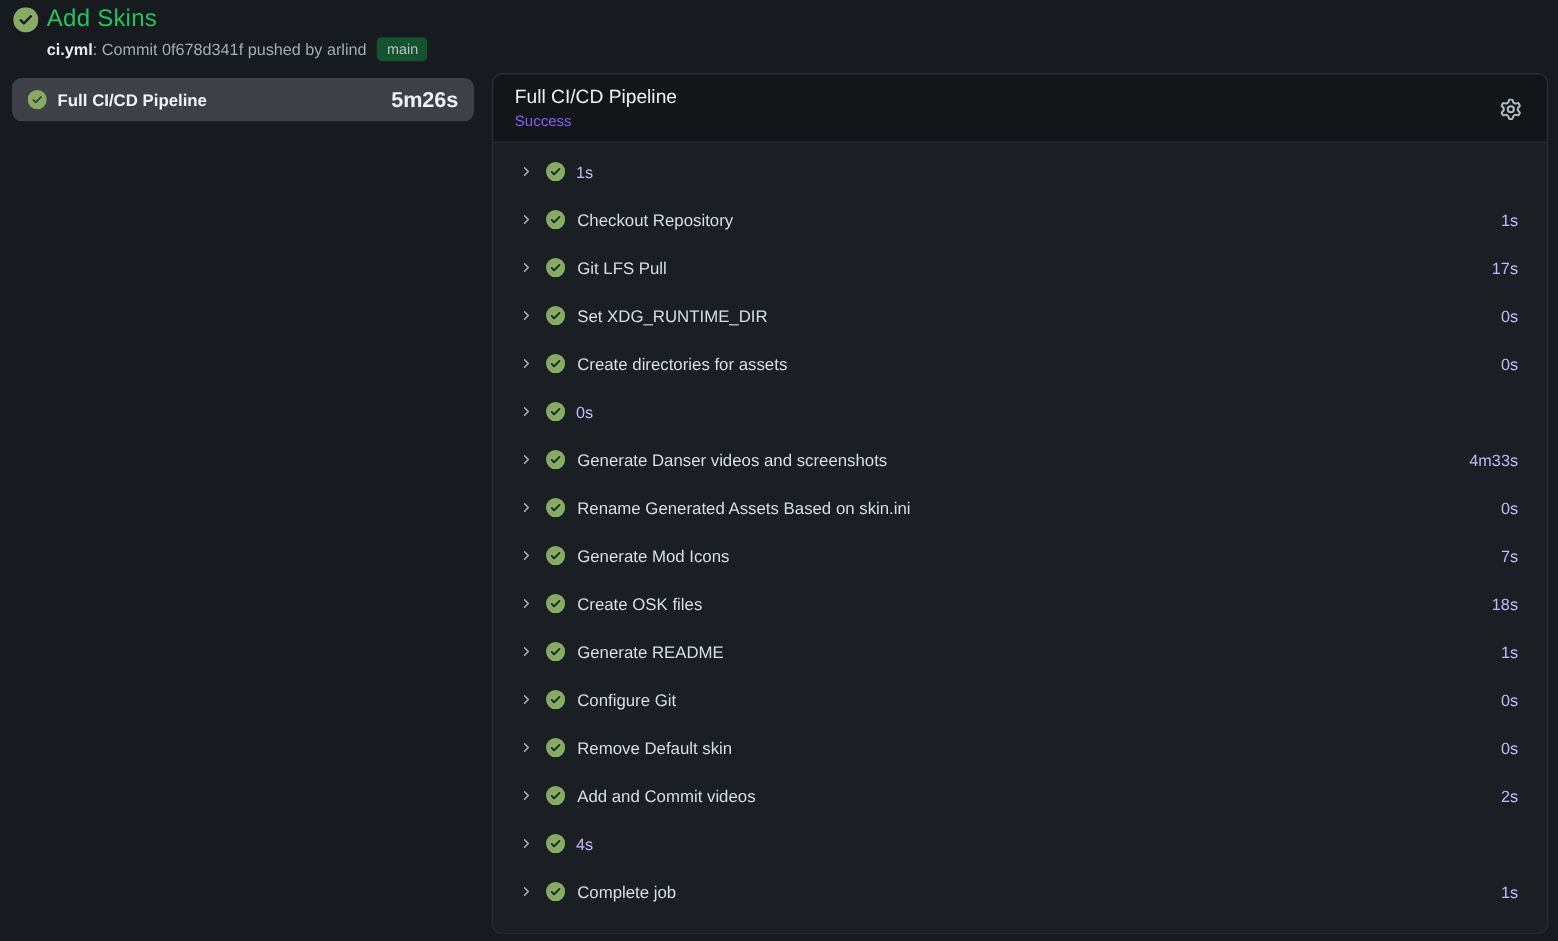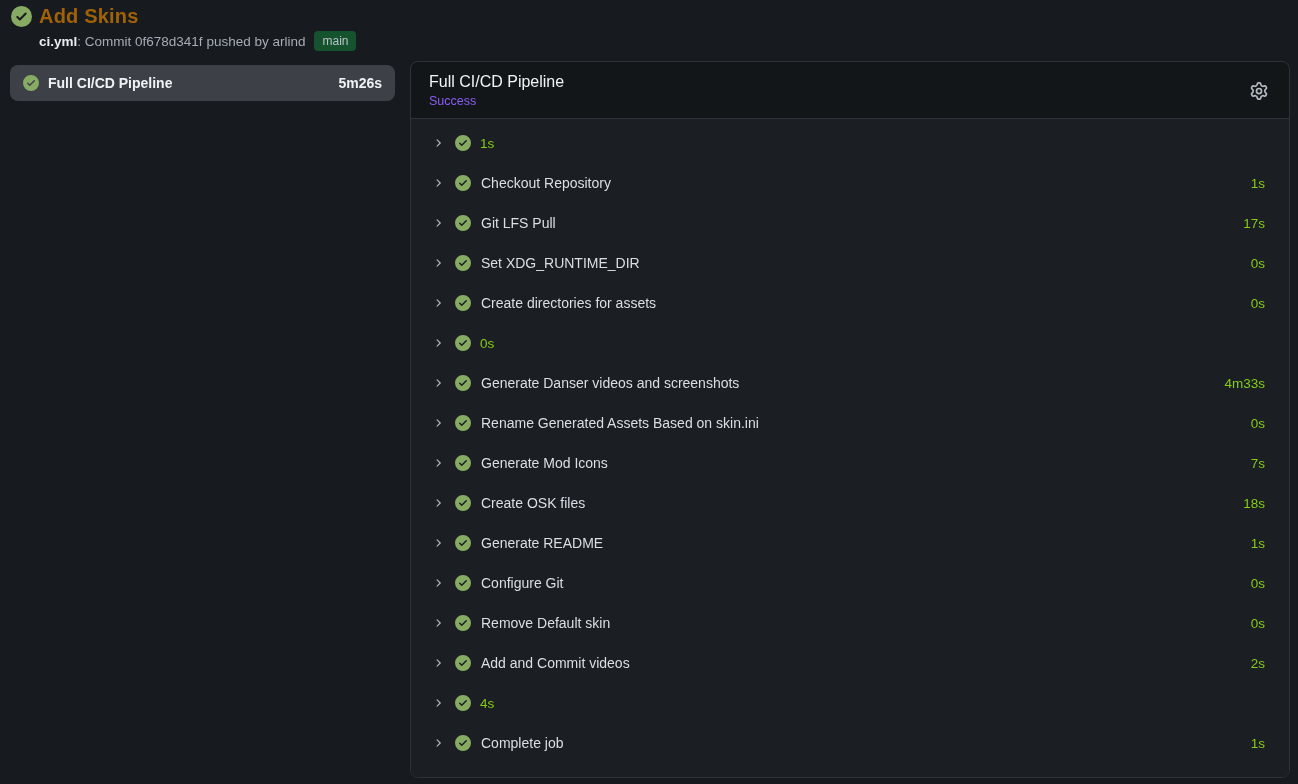--- a/index.html
+++ b/index.html
@@ -8,21 +8,21 @@
     background: #171a1f;
     font-family: "Liberation Sans", "DejaVu Sans", sans-serif;
     color: #dadfe5;
     overflow: hidden;
   }
 
   
   .run-header { padding: 5px 10px 0 11px; }
   .run-title-row { display: flex; align-items: center; gap: 7px; }
   .run-status-icon { width: 21px; height: 21px; color: #87ab63; flex: 0 0 auto; display: block; }
-  .run-title { font-size: 20px; font-weight: 700; color: #a16207; letter-spacing: .2px; }
+  .run-title { font-size: 20px; font-weight: 400; color: #22c55e; letter-spacing: .2px; }
   .run-subtitle {
     margin-left: 28px; margin-top: 3px;
     font-size: 13.5px; color: #a5acb5;
     display: flex; align-items: center; gap: 9px;
   }
   .wf-file { font-weight: 700; color: #e8ecf0; }
   .commit-sha { color: #a5acb5; }
   .branch-badge {
     background: #14532d; color: #bac0c8;
     font-size: 12px; line-height: 1;
@@ -34,21 +34,21 @@
 
   
   .sidebar { width: 385px; flex: 0 0 auto; padding-top: 4px; }
   .job-card {
     height: 36px; border-radius: 8px; background: #3d4147;
     display: flex; align-items: center; gap: 9px; padding: 0 13px;
     cursor: pointer;
   }
   .job-card .icon-check { width: 16px; height: 16px; color: #87ab63; flex: 0 0 auto; display: block; }
   .job-name { font-size: 14px; font-weight: 700; color: #f0f3f6; flex: 1 1 auto; }
-  .job-duration { font-size: 14px; font-weight: 700; color: #f0f3f6; }
+  .job-duration { font-size: 18px; font-weight: 700; color: #f0f3f6; }
 
   
   .panel {
     flex: 1 1 auto; height: 717px;
     background: #131619;
     border: 1px solid #2e333b; border-radius: 8px;
     display: flex; flex-direction: column;
     overflow: hidden;
   }
   .panel-header {
@@ -67,21 +67,21 @@
 
   
   .steps { flex: 1 1 auto; background: #1b1f24; padding: 4px 0 6px; }
   .step-row {
     height: 40px; display: flex; align-items: center;
     padding: 0 24px 0 21px; gap: 9px; cursor: pointer;
   }
   .step-chevron { width: 12px; height: 12px; color: #b4bbc3; flex: 0 0 auto; display: block; margin-right: 2px; }
   .step-row .icon-check { width: 16px; height: 16px; color: #87ab63; flex: 0 0 auto; display: block; }
   .step-name { font-size: 14px; color: #dadfe5; flex: 1 1 auto; margin-left: 1px; }
-  .step-duration { font-size: 13.5px; color: #84cc16; }
+  .step-duration { font-size: 13.5px; color: #c4b5fd; }
 </style>
 </head>
 <body>
 
 <header class="run-header">
   <div class="run-title-row">
     <svg class="run-status-icon" viewBox="0 0 16 16" fill="currentColor" aria-hidden="true">
       <path d="M8 16A8 8 0 1 1 8 0a8 8 0 0 1 0 16Zm3.78-9.72a.751.751 0 0 0-.018-1.042.751.751 0 0 0-1.042-.018L6.75 9.19 5.28 7.72a.751.751 0 0 0-1.042.018.751.751 0 0 0-.018 1.042l2 2a.75.75 0 0 0 1.06 0Z"></path>
     </svg>
     <h1 class="run-title">Add Skins</h1>

